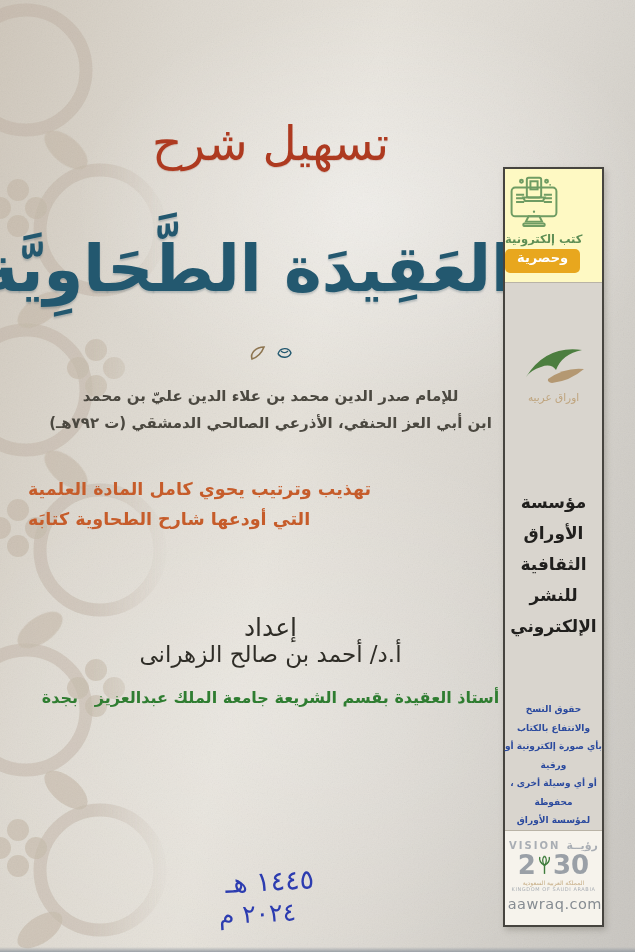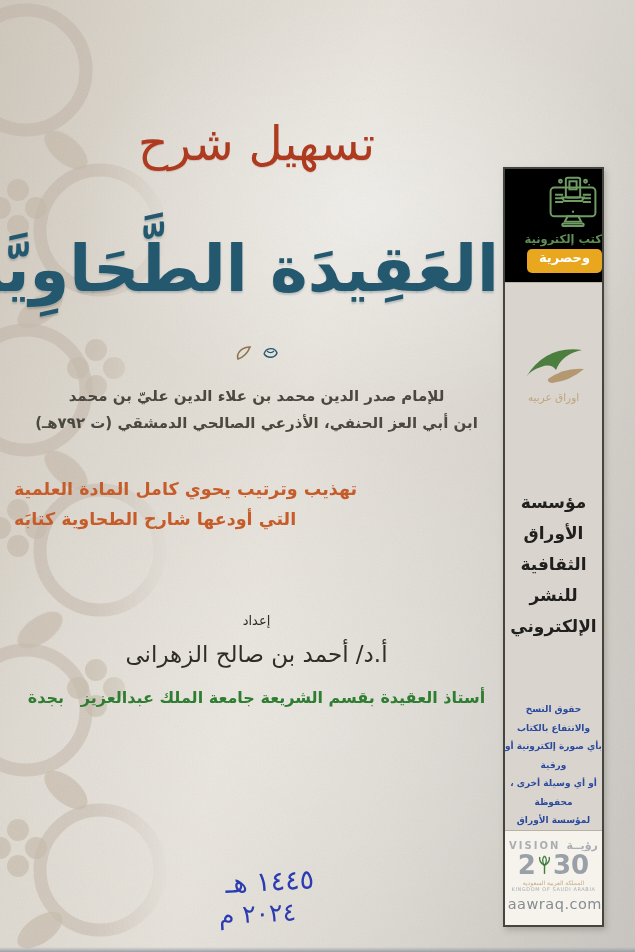--- a/index.html
+++ b/index.html
@@ -14,49 +14,49 @@
   }
   .ornament-wrap{position:absolute;left:0;top:0;width:170px;height:952px;
     -webkit-mask-image:linear-gradient(to right,#000 55%,transparent 100%);
     mask-image:linear-gradient(to right,#000 55%,transparent 100%);
     opacity:.8;}
   .grain{position:absolute;inset:0;opacity:.10;pointer-events:none;}
   .bottom-edge{position:absolute;left:0;bottom:0;width:100%;height:5px;
     background:linear-gradient(to bottom,rgba(120,128,135,0),#9aa0a6);}
 
   
-  .main-col{position:absolute;left:14px;top:0;width:485px;height:100%;}
+  .main-col{position:absolute;left:28px;top:0;width:485px;height:100%;}
   .series-title{position:absolute;top:116px;width:100%;text-align:center;
     font-size:47px;color:#ae3a20;letter-spacing:1px;
     text-shadow:0 1px 1px rgba(120,40,20,.18);}
   .main-title{position:absolute;top:232px;width:100%;text-align:center;white-space:nowrap;
     font-size:64px;font-weight:bold;color:#23586f;
     text-shadow:0 2px 2px rgba(20,50,70,.22);}
   .flourish{position:absolute;top:344px;left:50%;transform:translateX(-50%);}
   .author-block{position:absolute;top:383px;width:100%;text-align:center;
     font-size:15px;font-weight:bold;color:#4b4840;line-height:27px;}
   .tagline-block{position:absolute;top:474px;width:100%;text-align:left;
     font-size:17.5px;font-weight:bold;color:#c65c2a;line-height:30px;}
   .prepared-label{position:absolute;top:613px;width:100%;text-align:center;
-    font-size:13px;color:#2f2d27;}
+    font-size:25px;color:#2f2d27;}
   .editor-name{position:absolute;top:641px;width:100%;text-align:center;
     font-size:23px;color:#2f2d27;}
   .editor-title{position:absolute;top:688px;width:100%;text-align:center;white-space:pre;
     font-size:16px;font-weight:bold;color:#2f7d31;}
   .dates{position:absolute;left:205px;top:866px;width:115px;
     transform:rotate(-3deg);color:#2c3cb0;}
   .year-hijri{font-size:27px;text-align:center;transform:translateX(8px);}
   .year-greg{font-size:25px;text-align:center;transform:translateX(-6px);margin-top:2px;}
 
   
   .sidebar{position:absolute;left:503px;top:167px;width:101px;height:760px;
     box-sizing:border-box;border:2px solid #46443f;background:#d9d5ce;
     box-shadow:2px 3px 6px rgba(60,55,45,.25);}
   .ebook-card{position:absolute;top:0;left:0;right:0;height:113px;
-    background:#000000;border-bottom:1px solid #b9b3a6;text-align:right;}
+    background:#fef9c3;border-bottom:1px solid #b9b3a6;text-align:left;}
   .ebook-label{font-size:11.5px;font-weight:bold;color:#5f8f55;margin-top:1px;}
   .ebook-pill{display:inline-block;margin-top:3px;background:#e8a71e;color:#fff;
     font-size:13px;font-weight:bold;padding:1px 12px 8px;border-radius:5px;}
   .awraq{position:absolute;top:172px;left:0;right:0;text-align:center;}
   .awraq-wordmark{font-size:10.5px;color:#bfa47d;margin-top:-2px;}
   .publisher{position:absolute;top:318px;left:0;right:0;text-align:center;
     font-size:17px;font-weight:bold;color:#201f1d;line-height:31px;}
   .copyright{position:absolute;top:531px;left:0;right:0;text-align:center;
     font-size:9px;font-weight:bold;color:#2b4a9e;line-height:18.5px;}
   .vision-card{position:absolute;bottom:0;left:0;right:0;height:94px;

